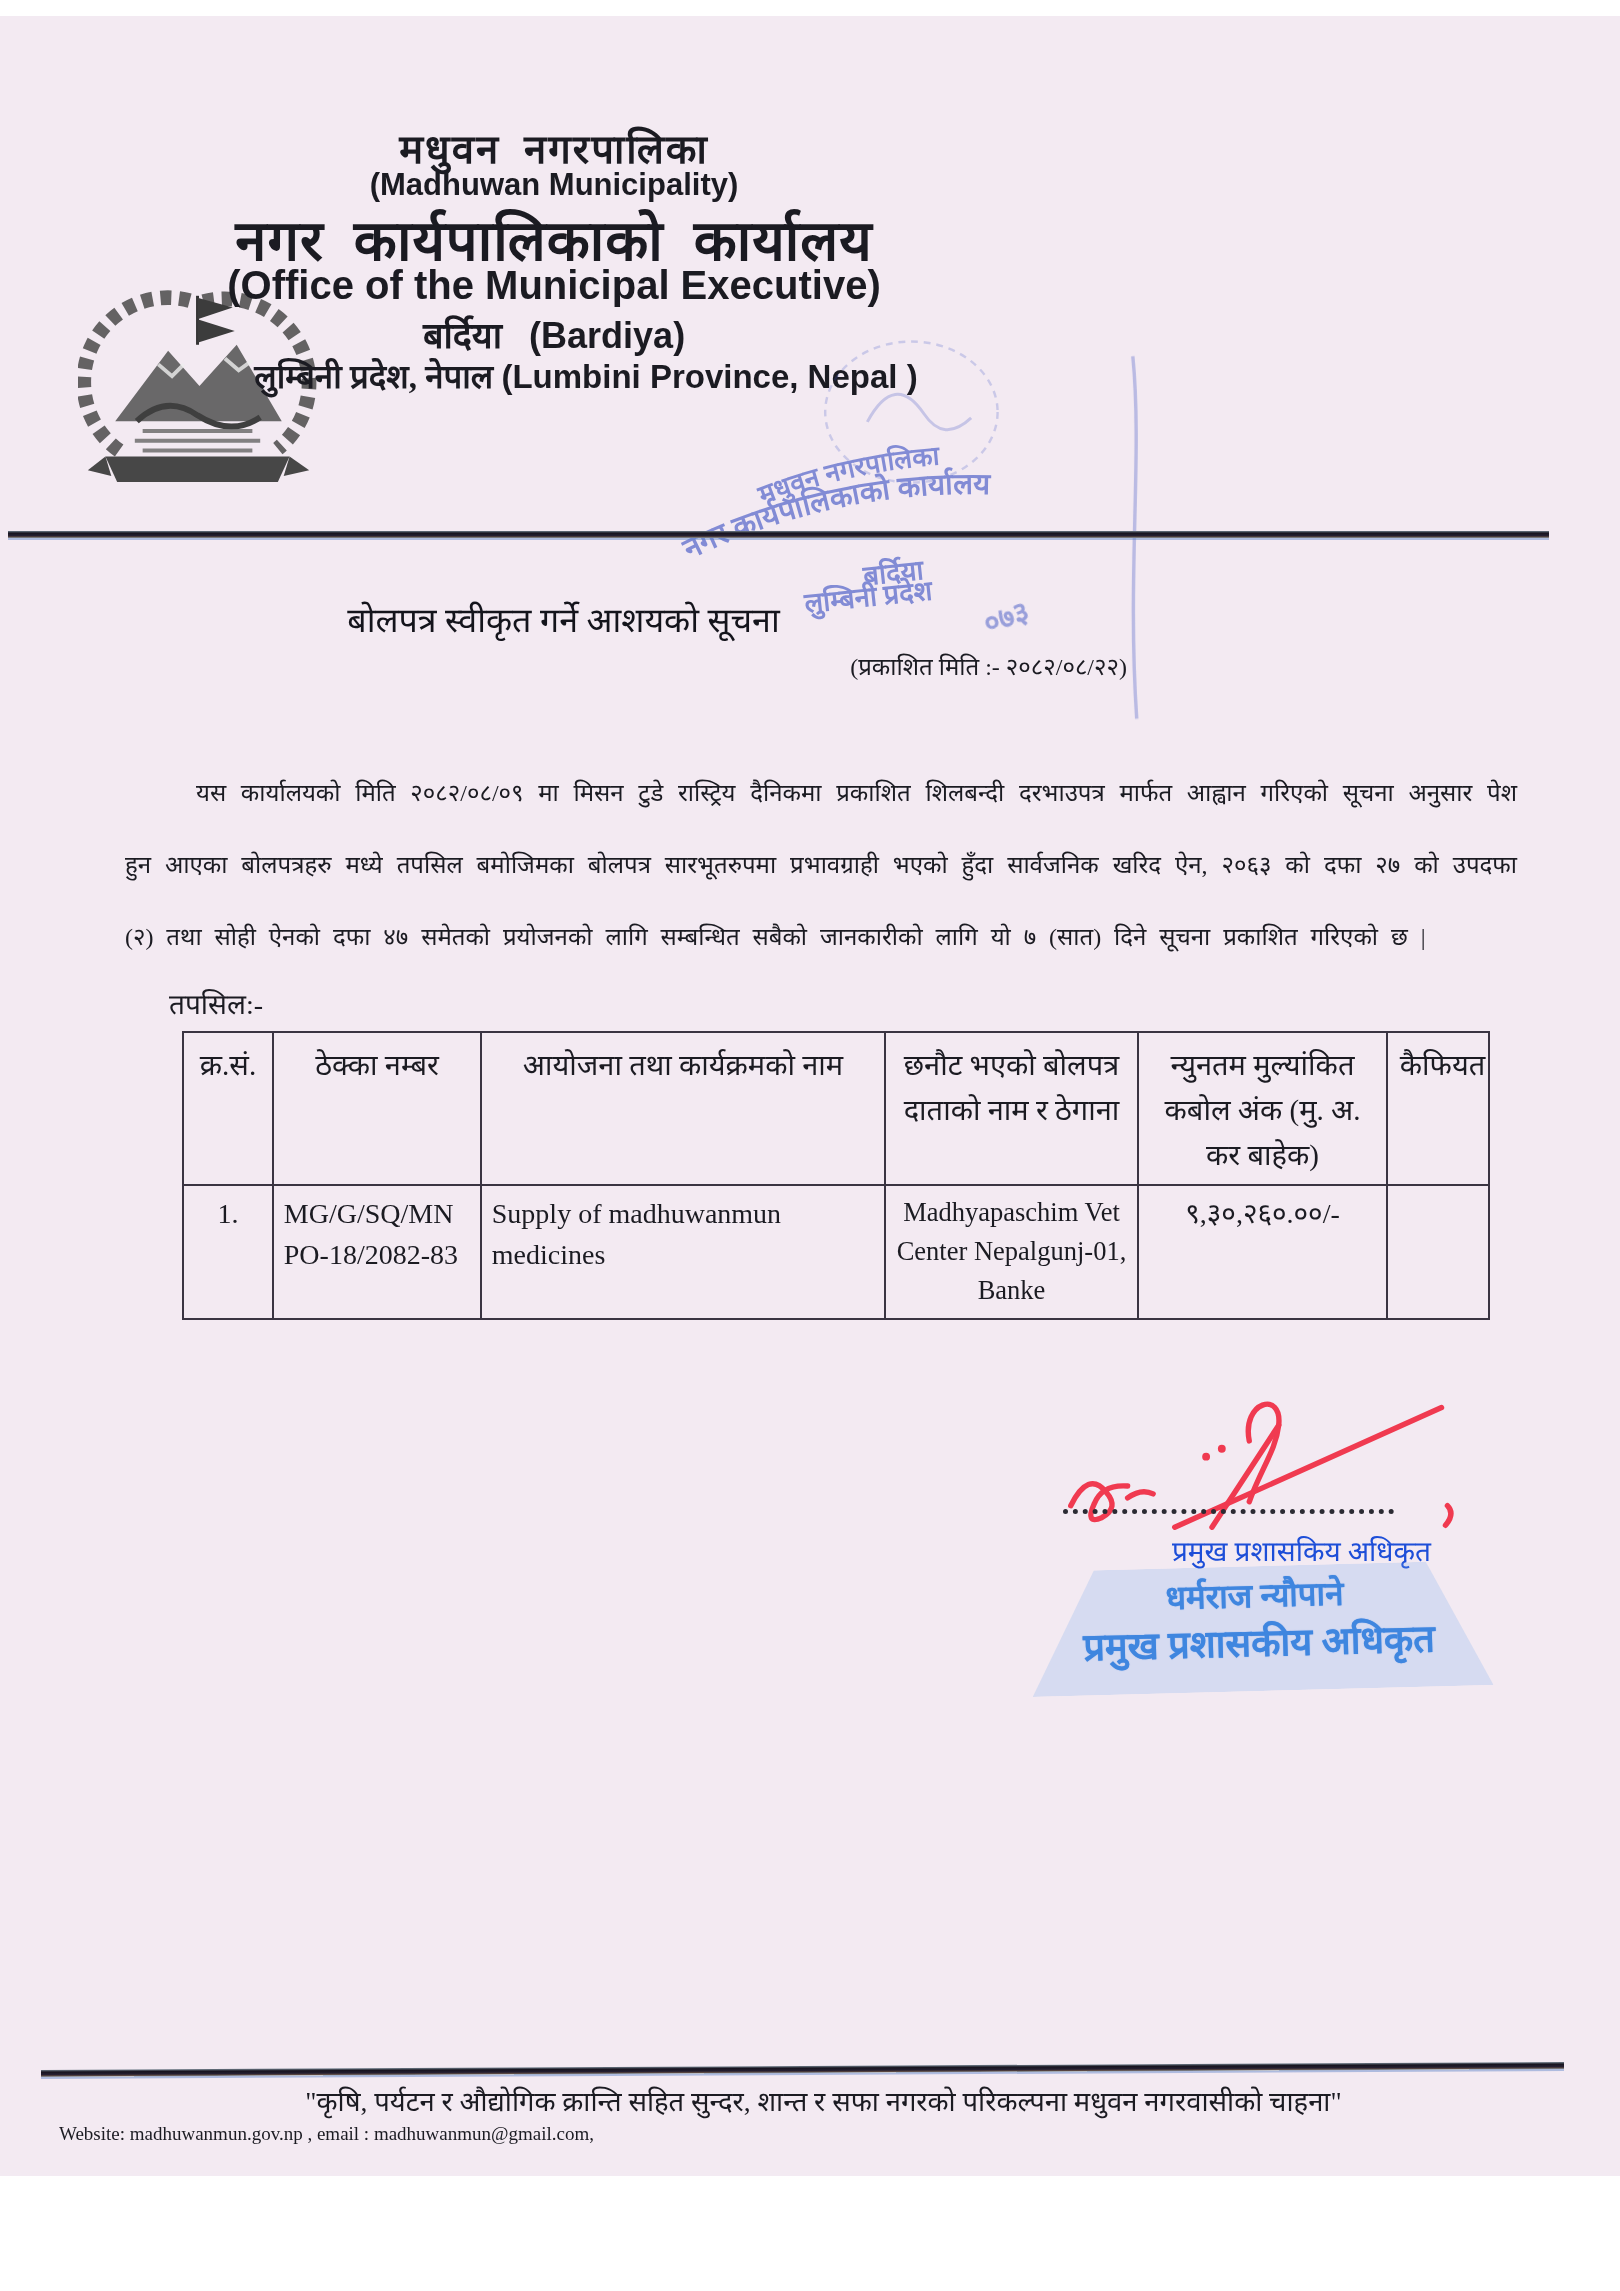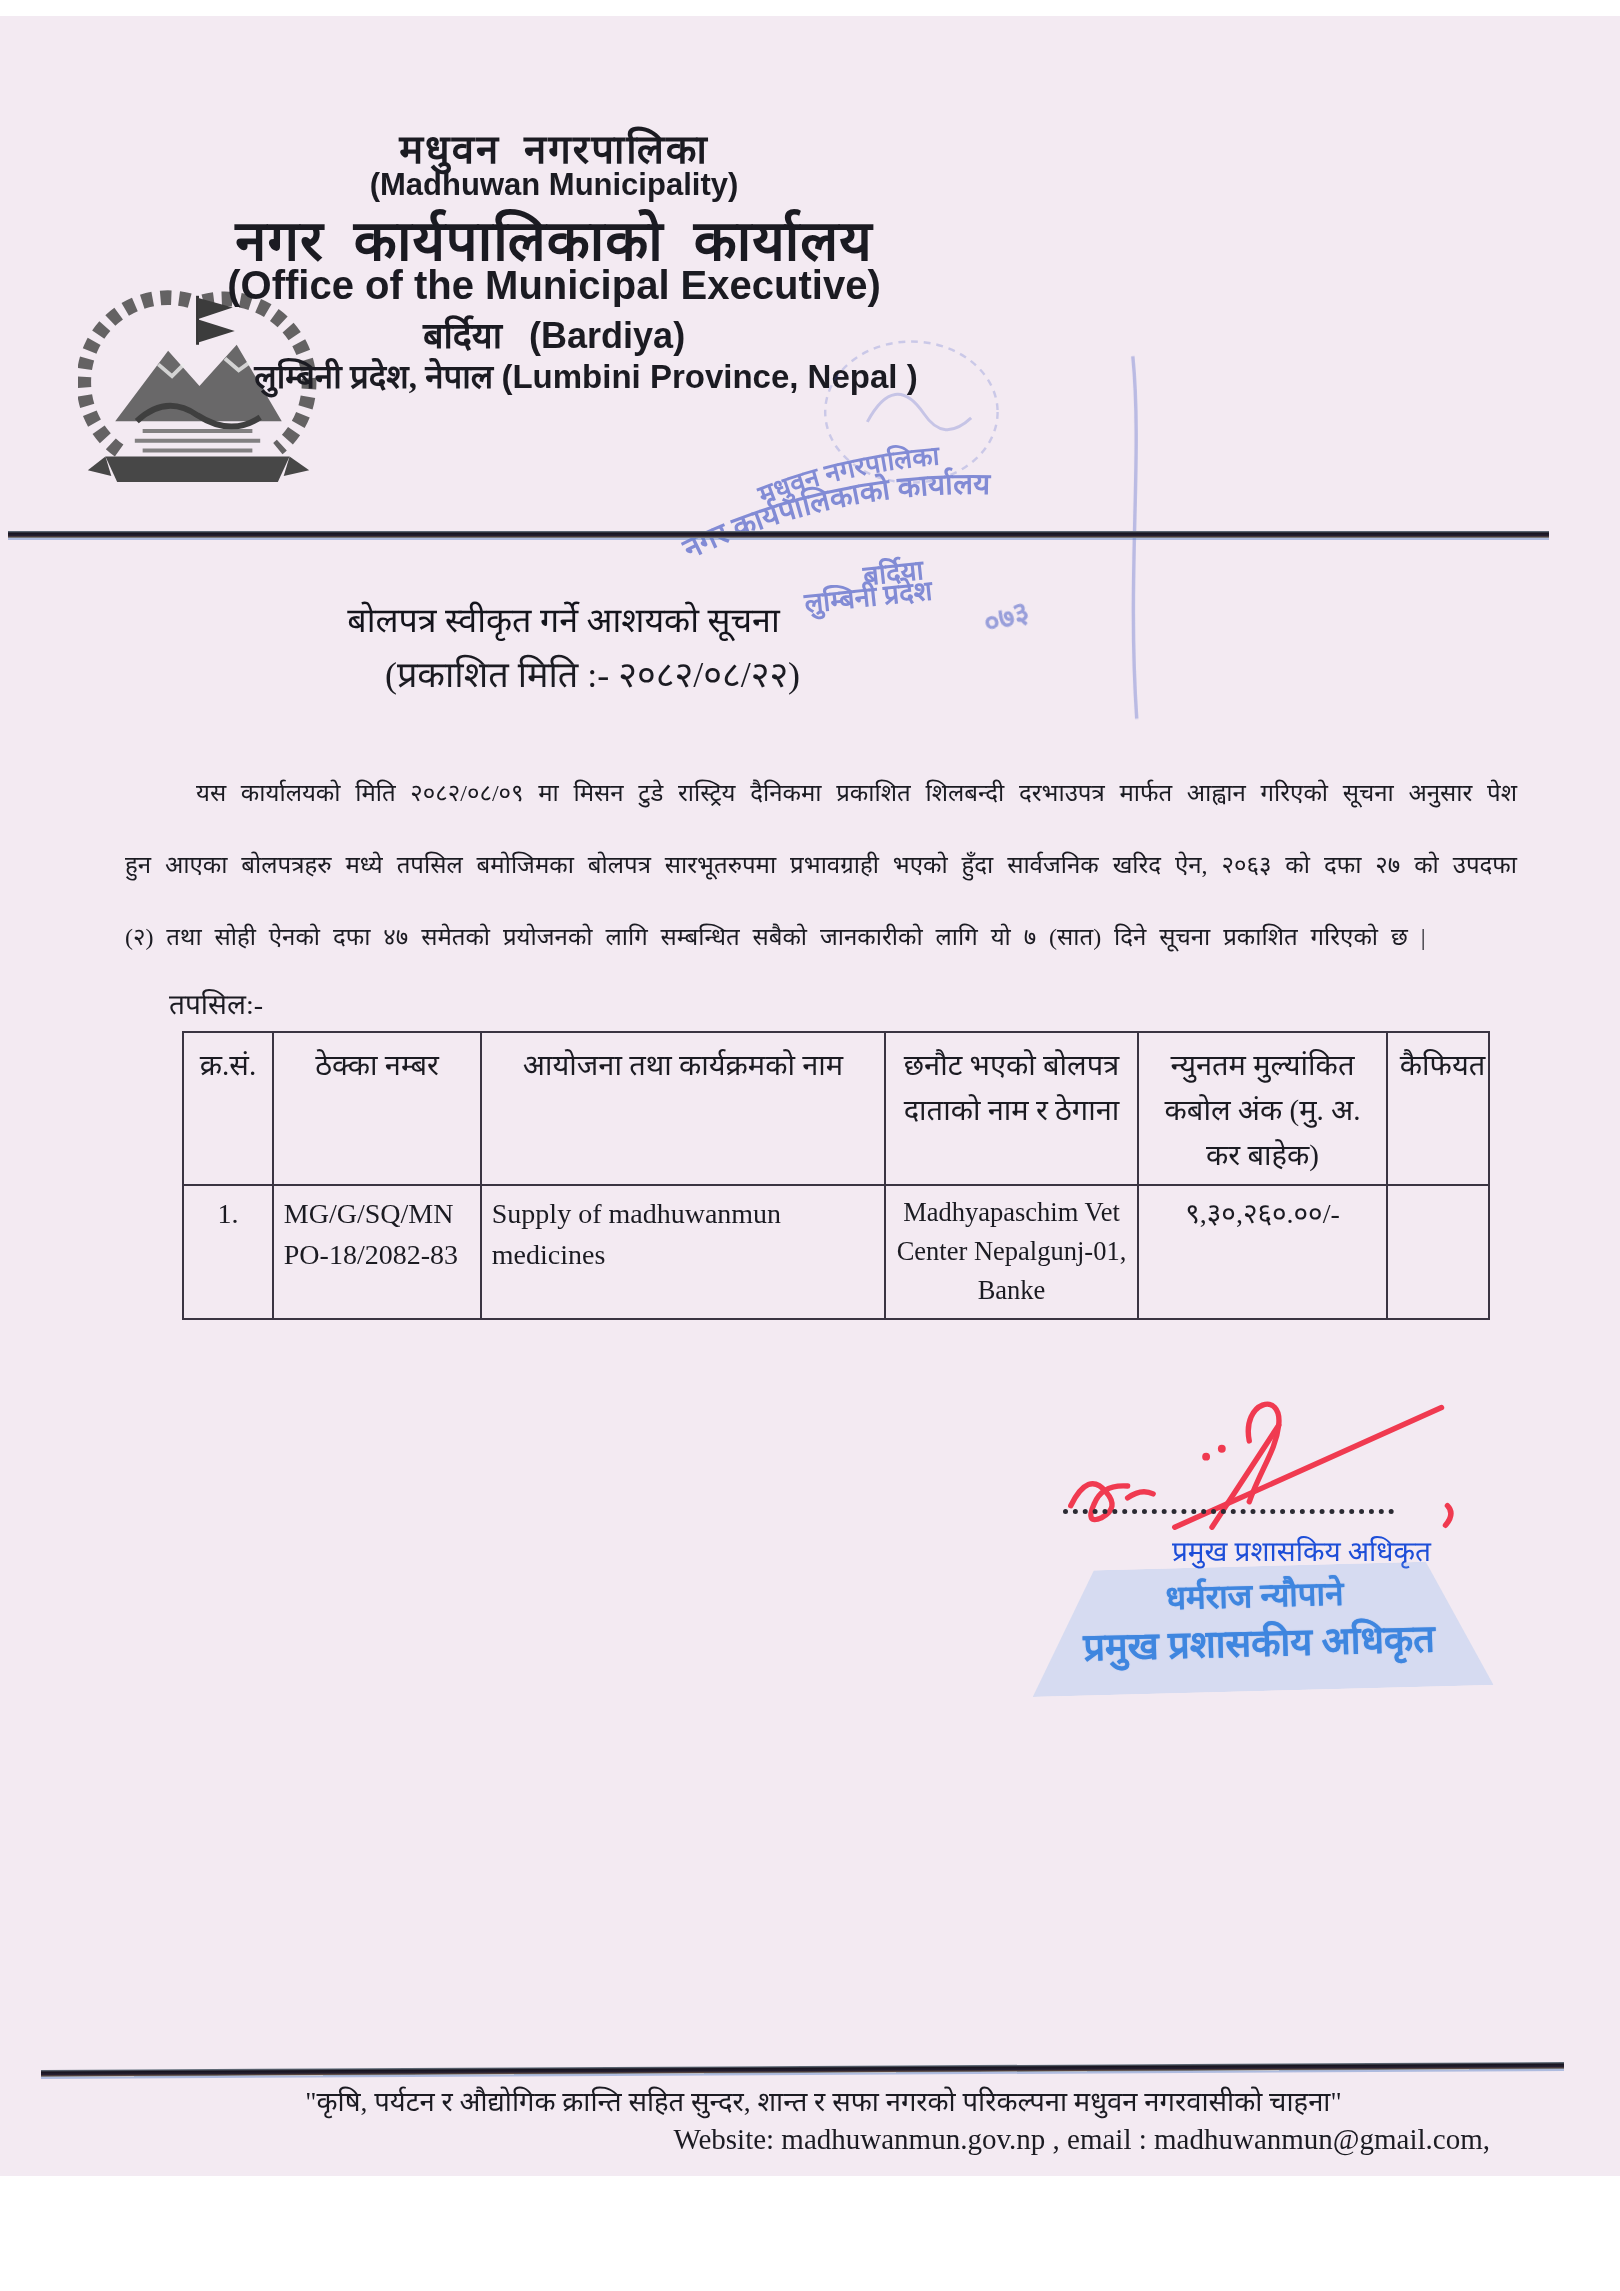--- a/index.html
+++ b/index.html
@@ -26,21 +26,21 @@
   .rule{
     position:absolute;height:6.9px;
     background:linear-gradient(180deg,#6f7d8a 0%,#17141f 30%,#241f31 65%,#5b4740 85%,#8fa3b0 100%);
     box-shadow:0 2px 0 rgba(90,130,200,.45);
   }
   .rule-top{top:531px;left:7.8px;width:1541px;}
   .rule-bottom{top:2066px;left:41px;width:1523px;transform:rotate(-.3deg);}
 
   
   .title{position:absolute;top:596px;left:0;width:1127px;text-align:center;font-size:34px;color:#14141c;}
-  .pubdate{position:absolute;top:649px;left:0;width:1127px;text-align:center;font-size:36px;margin-left:29px;}
+  .pubdate{position:absolute;top:649px;left:0;width:1127px;text-align:right;font-size:24px;}
   .body-par{
     position:absolute;top:757px;left:125px;width:1392px;
     font-size:24px;line-height:72px;text-align:justify;text-indent:71px;
     word-spacing:6.9px;
   }
   .tapasil{position:absolute;top:984px;left:169px;font-size:28px;}
 
   
   table.tender{
     position:absolute;top:1031px;left:182px;width:1306px;
@@ -73,21 +73,21 @@
     text-shadow:0 0 1px rgba(80,140,230,.8);
   }
   .stamp-title{
     position:absolute;left:1019px;top:1615px;width:480px;text-align:center;
     font-size:38px;font-weight:bold;color:#3f86df;transform:rotate(-1.5deg);
     text-shadow:0 0 1px rgba(80,140,230,.8);
   }
 
   
   .slogan{position:absolute;top:2082px;left:118px;width:1411px;text-align:center;font-size:27.4px;}
-  .contact{position:absolute;top:2123px;left:59px;width:1431px;text-align:right;font-size:29px;}
+  .contact{position:absolute;top:2123px;left:59px;width:1431px;text-align:left;font-size:19px;}
 
   
   .hdr-stamp{position:absolute;left:588px;top:319px;opacity:.88;}
   .emblem{position:absolute;left:78px;top:274px;}
 </style>
 </head>
 <body>
 
 <div id="paper">
   <div class="white-strip"></div>

